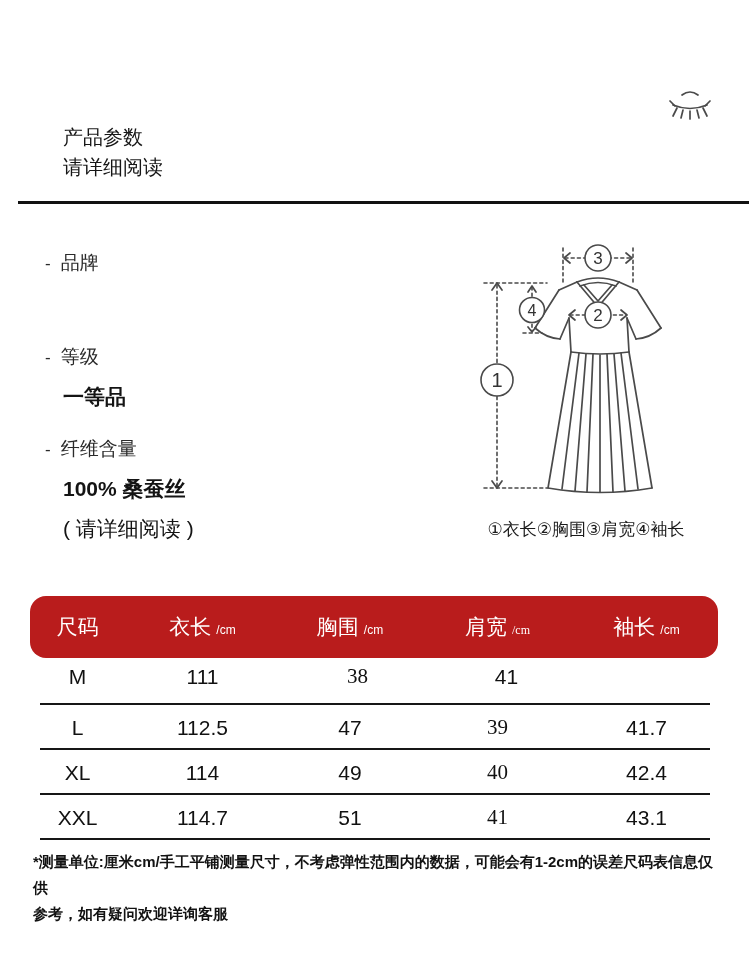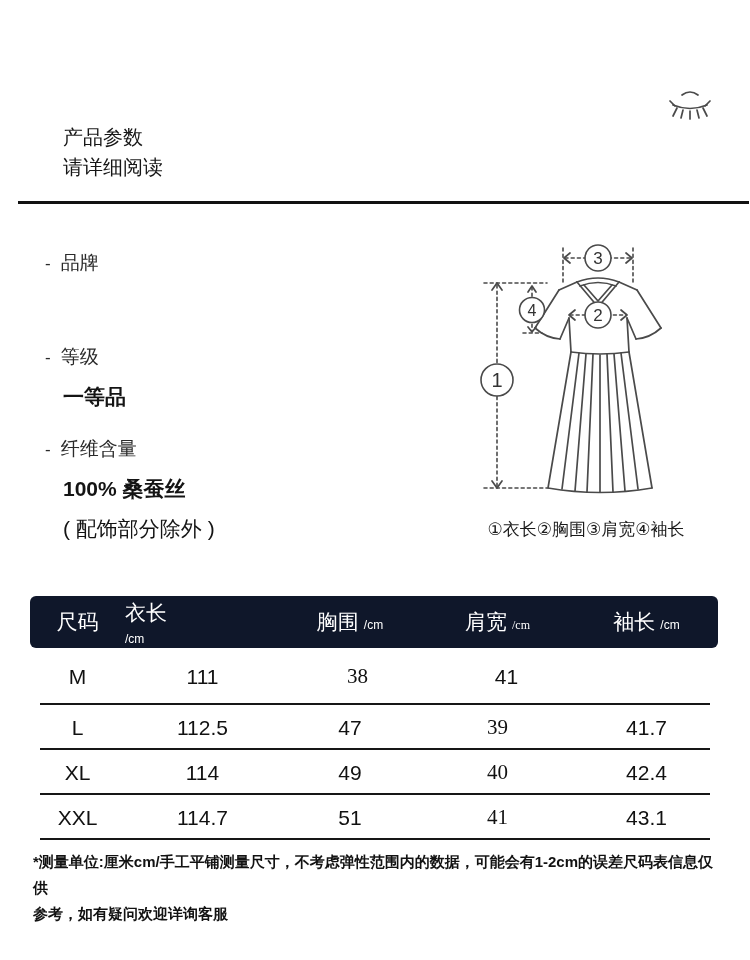--- a/index.html
+++ b/index.html
@@ -27,28 +27,28 @@
   .info-value { margin: 13px 0 0 18px; font-size: 21px; font-weight: 600; color: #141414; white-space: pre-wrap; }
   .info-value.secondary { font-weight: 500; margin-top: 12px; }
 
   
   .diagram { position: absolute; left: 430px; top: 238px; width: 310px; height: 280px; }
   .legend { position: absolute; left: 430px; top: 518px; width: 312px; display: flex; justify-content: center; gap: 0; font-size: 17px; color: #1b1b1b; }
   .legend span { white-space: nowrap; }
 
   
   .table-header {
-    position: absolute; left: 30px; top: 596px; width: 688px; height: 52px;
-    background: #0f172a; border-radius: 6px; display: flex; align-items: center;
+    position: absolute; left: 30px; top: 596px; width: 688px; height: 62px;
+    background: #b91c1c; border-radius: 16px; display: flex; align-items: center;
     color: #ffffff;
   }
   .th { display: flex; align-items: baseline; justify-content: center; gap: 5px; }
   .th .lbl { font-size: 21px; font-weight: 500; }
   .th .unit { font-size: 12px; font-weight: 400; }
-  .c0 { width: 95px; } .c1 { width: 155px; flex-direction: column; } .c2 { width: 140px; text-align: center; } .c3 { width: 155px; font-family: Liberation Serif, serif; } .c4 { width: 143px; }
+  .c0 { width: 95px; } .c1 { width: 155px; } .c2 { width: 140px; text-align: center; } .c3 { width: 155px; font-family: Liberation Serif, serif; } .c4 { width: 143px; }
 
   .table-body { position: absolute; left: 30px; top: 648px; width: 688px; }
   .trow { position: relative; display: flex; align-items: center; height: 45px; }
   .trow.first { height: 57px; }
   .trow::after {
     content: ""; position: absolute; left: 10px; right: 8px; bottom: 0;
     border-bottom: 2px solid #161616;
   }
   .td { text-align: center; font-size: 21px; font-weight: 500; color: #111111; }
 
@@ -96,21 +96,21 @@
     </div>
     <div class="info-value">一等品</div>
   </div>
 
   <div class="info-item i2">
     <div class="info-label-row">
       <span class="info-dash">-</span>
       <span>纤维含量</span>
     </div>
     <div class="info-value">100% 桑蚕丝</div>
-    <div class="info-value secondary">( 配饰部分除外 )</div>
+    <div class="info-value secondary">( 请详细阅读 )</div>
   </div>
 
   <svg class="diagram" viewBox="0 0 310 280">
 
     <path class="dash" d="M54,45 H117"></path>
     <path class="dash" d="M54,250 H117"></path>
     <path class="dash" d="M67,47 V248"></path>
     <path class="ln" d="M62,52 L67,45 L72,52"></path>
     <path class="ln" d="M62,243 L67,250 L72,243"></path>
 

